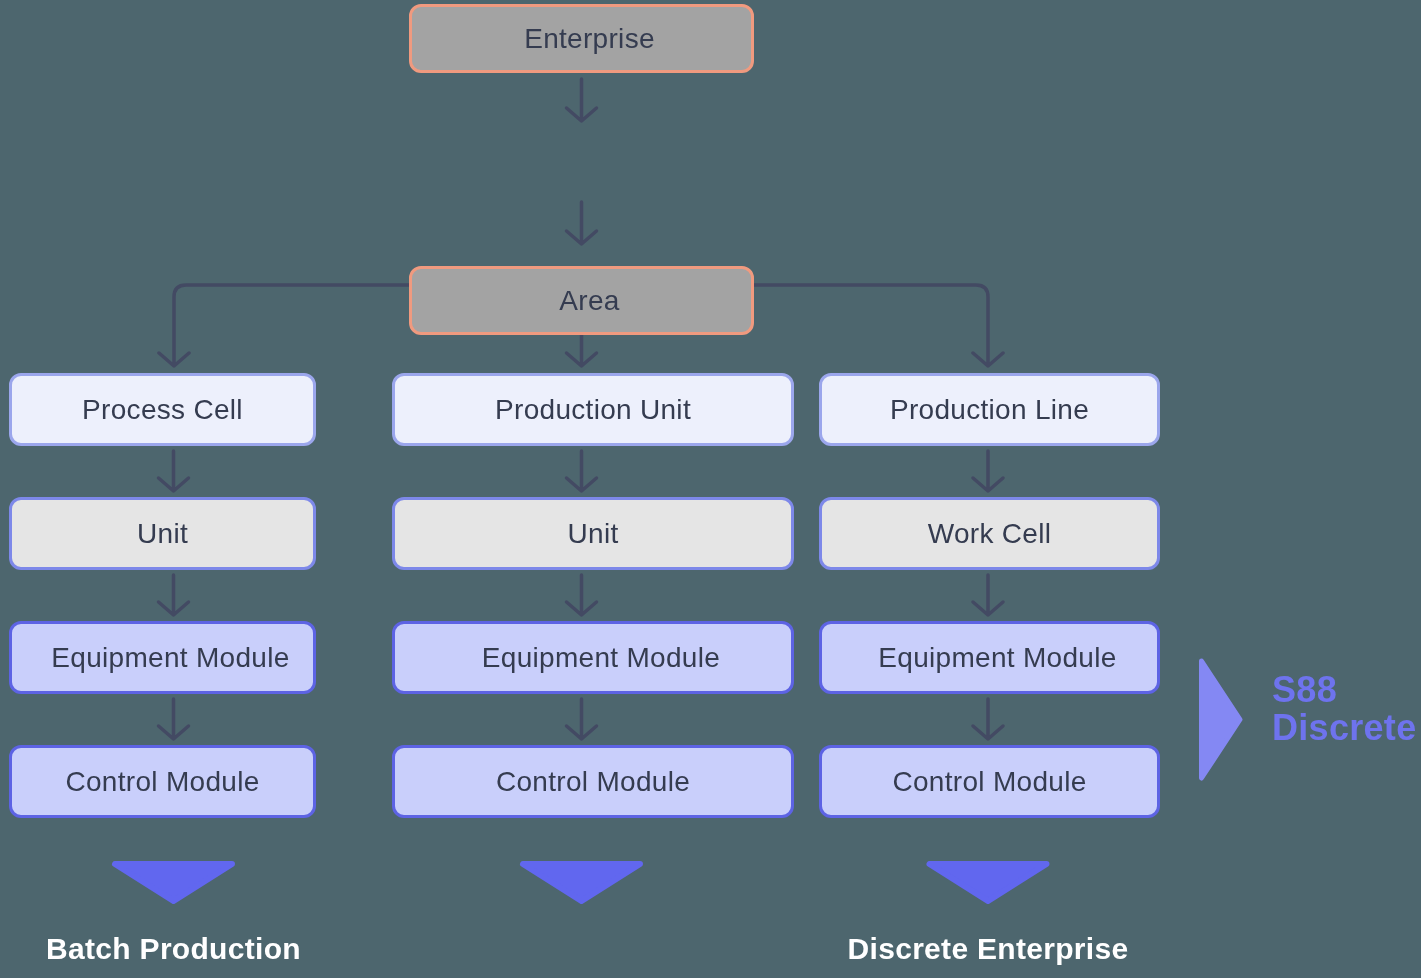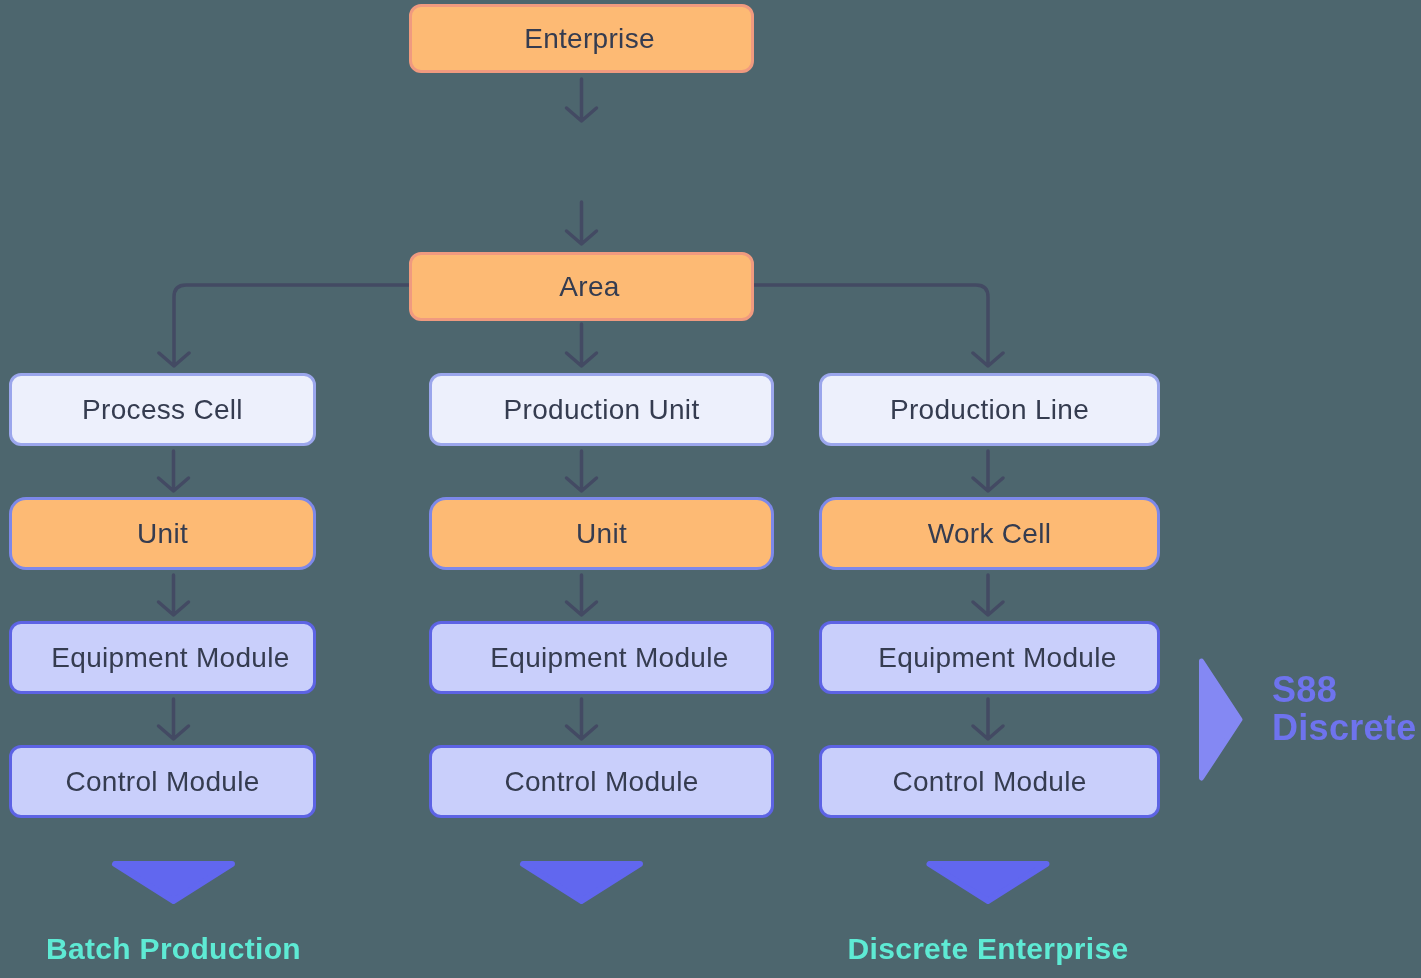--- a/index.html
+++ b/index.html
@@ -23,42 +23,42 @@
     display: flex;
     align-items: center;
     justify-content: center;
     border-radius: 12px;
     border: 3px solid;
     font-size: 28px;
     font-weight: 500;
     color: #353c50;
     letter-spacing: 0.3px;
   }
-  .lv1 { background: #fdba74; border-color: #f09a7f; padding-left: 16px; }
+  .lv1 { background: #a3a3a3; border-color: #f09a7f; padding-left: 16px; }
   .lv2 { background: #edf0fc; border-color: #9ba6ec; }
-  .lv3 { background: #fdba74; border-color: #7d88e9; border-radius: 17px; }
+  .lv3 { background: #e5e5e5; border-color: #7d88e9; }
   .lv4 { background: #c9cffb; border-color: #5d63e4; }
 
   .top-box  { left: 409px; width: 345px; height: 69px; }
   .col1 { left: 9px;   width: 307px; height: 73px; }
-  .col2 { left: 429px; width: 345px; height: 73px; }
+  .col2 { left: 392px; width: 402px; height: 73px; }
   .col3 { left: 819px; width: 341px; height: 73px; }
 
   .row1 { top: 373px; }
   .row2 { top: 497px; }
   .row3 { top: 621px; padding-left: 16px; }
   .row4 { top: 745px; }
 
   .result-label {
     position: absolute;
     top: 932px;
     text-align: center;
     font-size: 30px;
     font-weight: 700;
-    color: #5eead4;
+    color: #ffffff;
     letter-spacing: 0.3px;
   }
   .annotation-text {
     position: absolute;
     left: 1272px;
     top: 671px;
     font-size: 36px;
     font-weight: 600;
     color: #6e73ee;
     line-height: 38px;
@@ -98,21 +98,21 @@
     </g>
 
     <path fill="#6167ef" stroke="#6167ef" stroke-width="6" stroke-linejoin="round" d="M 115 864 L 232 864 L 173.5 901 Z"></path>
     <path fill="#6167ef" stroke="#6167ef" stroke-width="6" stroke-linejoin="round" d="M 523 864 L 640 864 L 581.5 901 Z"></path>
     <path fill="#6167ef" stroke="#6167ef" stroke-width="6" stroke-linejoin="round" d="M 929.5 864 L 1046.5 864 L 988 901 Z"></path>
 
     <path fill="#8488f3" stroke="#8488f3" stroke-width="5" stroke-linejoin="round" d="M 1201.5 661 L 1240 719.5 L 1201.5 778 Z"></path>
   </svg>
 
   <div class="node lv1 top-box" style="top:4px">Enterprise</div>
-  <div class="node lv1 top-box" style="top:252px">Area</div>
+  <div class="node lv1 top-box" style="top:266px">Area</div>
 
   <div class="node lv2 col1 row1">Process Cell</div>
   <div class="node lv3 col1 row2">Unit</div>
   <div class="node lv4 col1 row3">Equipment Module</div>
   <div class="node lv4 col1 row4">Control Module</div>
 
   <div class="node lv2 col2 row1">Production Unit</div>
   <div class="node lv3 col2 row2">Unit</div>
   <div class="node lv4 col2 row3">Equipment Module</div>
   <div class="node lv4 col2 row4">Control Module</div>

